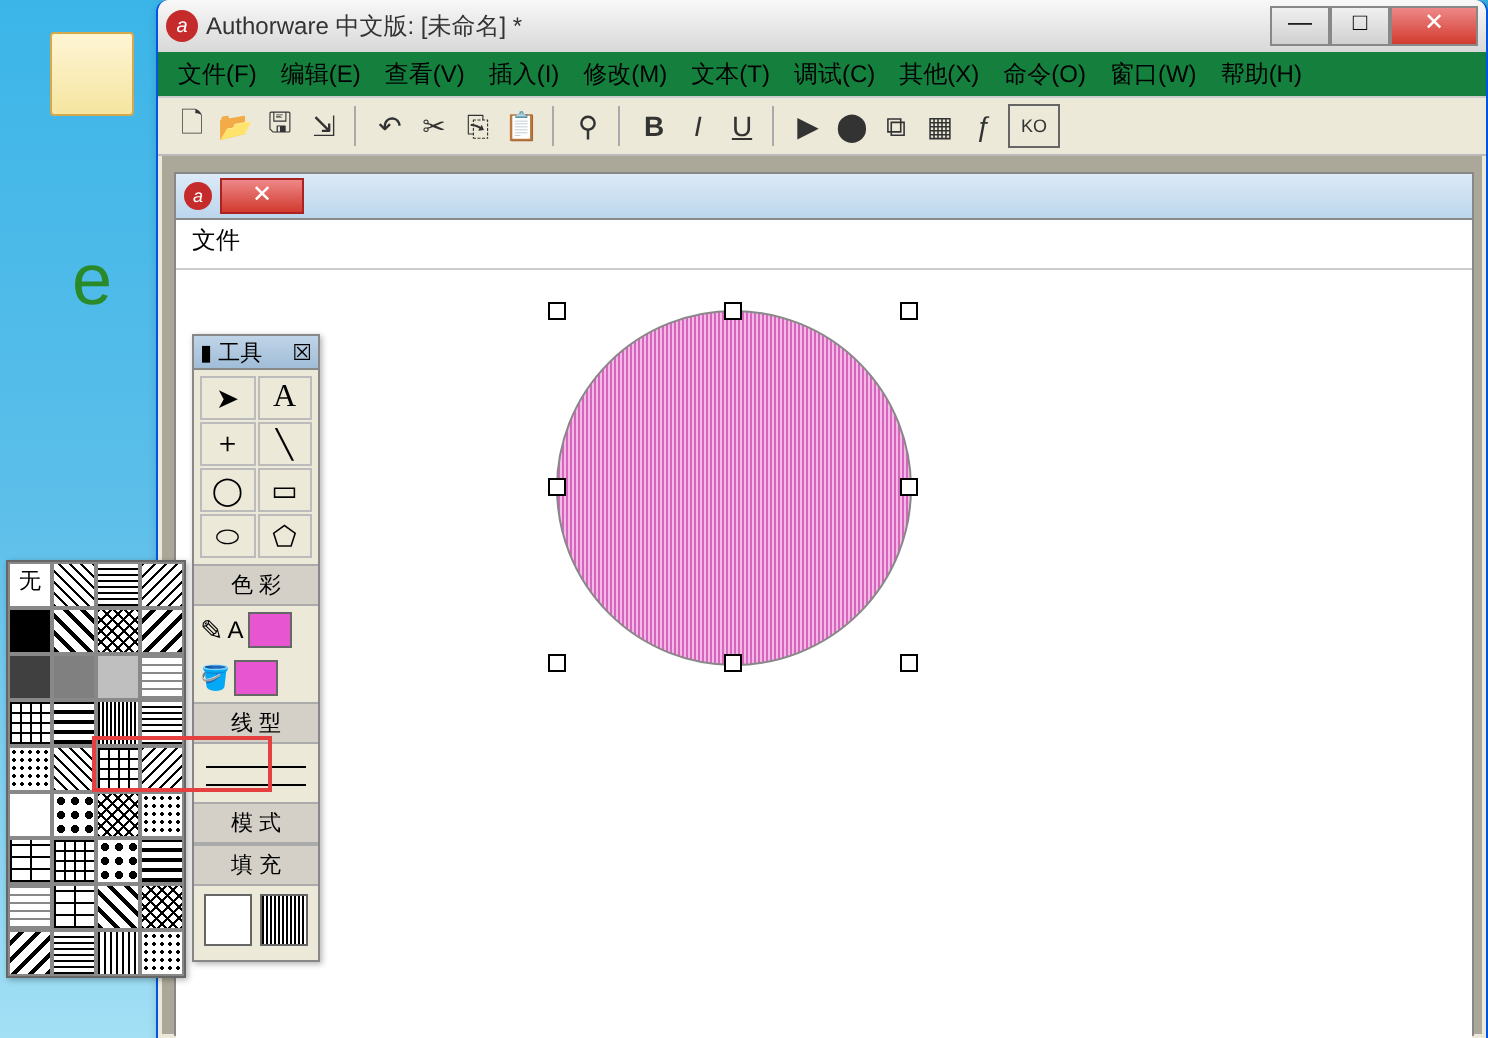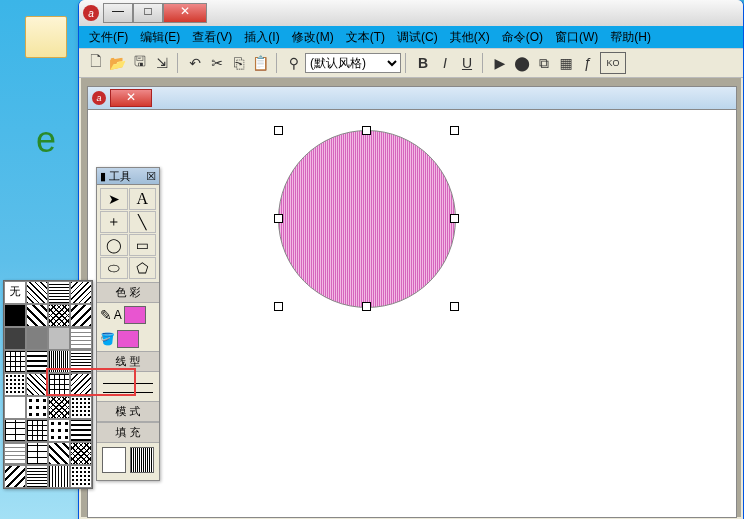--- a/index.html
+++ b/index.html
@@ -8,21 +8,21 @@
 .folder-ic{background:linear-gradient(to bottom,#fef5d4,#f5e5a0);border-radius:2px;border:1px solid #d4a94e}
 .ie-ic{color:#2a8a2a;font-size:36px;line-height:40px}
 .window{position:absolute;background:#ece9d8;border:1px solid #0054e3;border-radius:6px 6px 0 0;box-shadow:2px 2px 6px rgba(0,0,0,.3)}
 .main-window{left:78px;top:0;width:664px;height:519px;border-top:none}
 .titlebar{height:26px;background:linear-gradient(to bottom,#f8f8f8 0%,#e8e8e8 50%,#d8d8d8 100%);display:flex;align-items:center;padding:0 4px;border-radius:6px 6px 0 0}
 .titlebar .app-ic{width:16px;height:16px;background:#c52b2b;border-radius:50%;margin-right:4px;display:flex;align-items:center;justify-content:center;color:#fff;font-size:10px;font-style:italic}
 .titlebar .title{flex:1;color:#333;font-size:12px}
 .win-btns{display:flex;gap:0}
 .win-btn{width:28px;height:18px;border:1px solid #888;background:linear-gradient(#f0f0f0,#d0d0d0);font-size:12px;line-height:14px;text-align:center;cursor:pointer}
 .win-btn.close{background:linear-gradient(#e88,#d23a2e);color:#fff;width:42px}
-.menubar{height:22px;background:#0ea5e9;display:flex;align-items:center;padding:0 4px;border-bottom:1px solid #ccc}
+.menubar{height:22px;background:#15803d;display:flex;align-items:center;padding:0 4px;border-bottom:1px solid #ccc}
 .menu-item{padding:2px 6px;cursor:pointer}
 .toolbar{height:28px;background:#ece9d8;display:flex;align-items:center;padding:0 6px;gap:0;border-bottom:1px solid #bbb}
 .tb-btn{width:20px;height:20px;display:inline-flex;align-items:center;justify-content:center;cursor:pointer;font-size:14px;color:#333;margin:0 1px}
 .tb-sep{width:2px;height:20px;border-left:1px solid #aaa;margin:0 4px}
 .style-select{height:20px;width:96px;font-size:12px;background:#fff;border:1px solid #888}
 .toolbar .bold{font-weight:bold}
 .toolbar .ital{font-style:italic}
 .toolbar .und{text-decoration:underline}
 .client{position:absolute;left:2px;top:78px;right:2px;bottom:2px;background:#aca899}
 .canvas-window{position:absolute;left:6px;top:8px;width:648px;height:430px;background:#fff;border:1px solid #888}
@@ -73,20 +73,21 @@
 </style>
 </head>
 <body>
 
 <div class="desktop-icon" style="left:22px;top:16px"><div class="ic folder-ic"></div><span></span></div>
 <div class="desktop-icon" style="left:22px;top:120px"><div class="ic ie-ic">e</div><span></span></div>
 
 <div class="window main-window">
   <div class="titlebar">
     <div class="app-ic">a</div>
+    <div class="title">Authorware 中文版: [未命名] *</div>
     <div class="win-btns">
       <div class="win-btn">—</div>
       <div class="win-btn">□</div>
       <div class="win-btn close">✕</div>
     </div>
   </div>
   <div class="menubar">
     <span class="menu-item">文件(F)</span>
     <span class="menu-item">编辑(E)</span>
     <span class="menu-item">查看(V)</span>
@@ -104,38 +105,40 @@
     <span class="tb-btn">📂</span>
     <span class="tb-btn">🖫</span>
     <span class="tb-btn">⇲</span>
     <span class="tb-sep"></span>
     <span class="tb-btn">↶</span>
     <span class="tb-btn">✂</span>
     <span class="tb-btn">⎘</span>
     <span class="tb-btn">📋</span>
     <span class="tb-sep"></span>
     <span class="tb-btn">⚲</span>
-    <select class="style-select"><option>(默认风格)</option></select>
     <span class="tb-sep"></span>
     <span class="tb-btn bold">B</span>
     <span class="tb-btn ital">I</span>
     <span class="tb-btn und">U</span>
     <span class="tb-sep"></span>
     <span class="tb-btn">▶︎</span>
     <span class="tb-btn">⬤</span>
     <span class="tb-btn">⧉</span>
     <span class="tb-btn">▦</span>
     <span class="tb-btn">ƒ</span>
     <span class="tb-btn" style="border:1px solid #666;font-size:9px;padding:0 2px">KO</span>
   </div>
   <div class="client">
     <div class="canvas-window">
       <div class="canvas-titlebar">
         <div class="app-ic">a</div>
         <div class="canvas-close">✕</div>
+      </div>
+      <div class="canvas-menu">
+        <span style="cursor:pointer">文件</span>
       </div>
       <div class="canvas-area">
         <div class="oval"></div>
         <div class="handle" style="left:186px;top:16px"></div>
         <div class="handle" style="left:274px;top:16px"></div>
         <div class="handle" style="left:362px;top:16px"></div>
         <div class="handle" style="left:186px;top:104px"></div>
         <div class="handle" style="left:362px;top:104px"></div>
         <div class="handle" style="left:186px;top:192px"></div>
         <div class="handle" style="left:274px;top:192px"></div>

